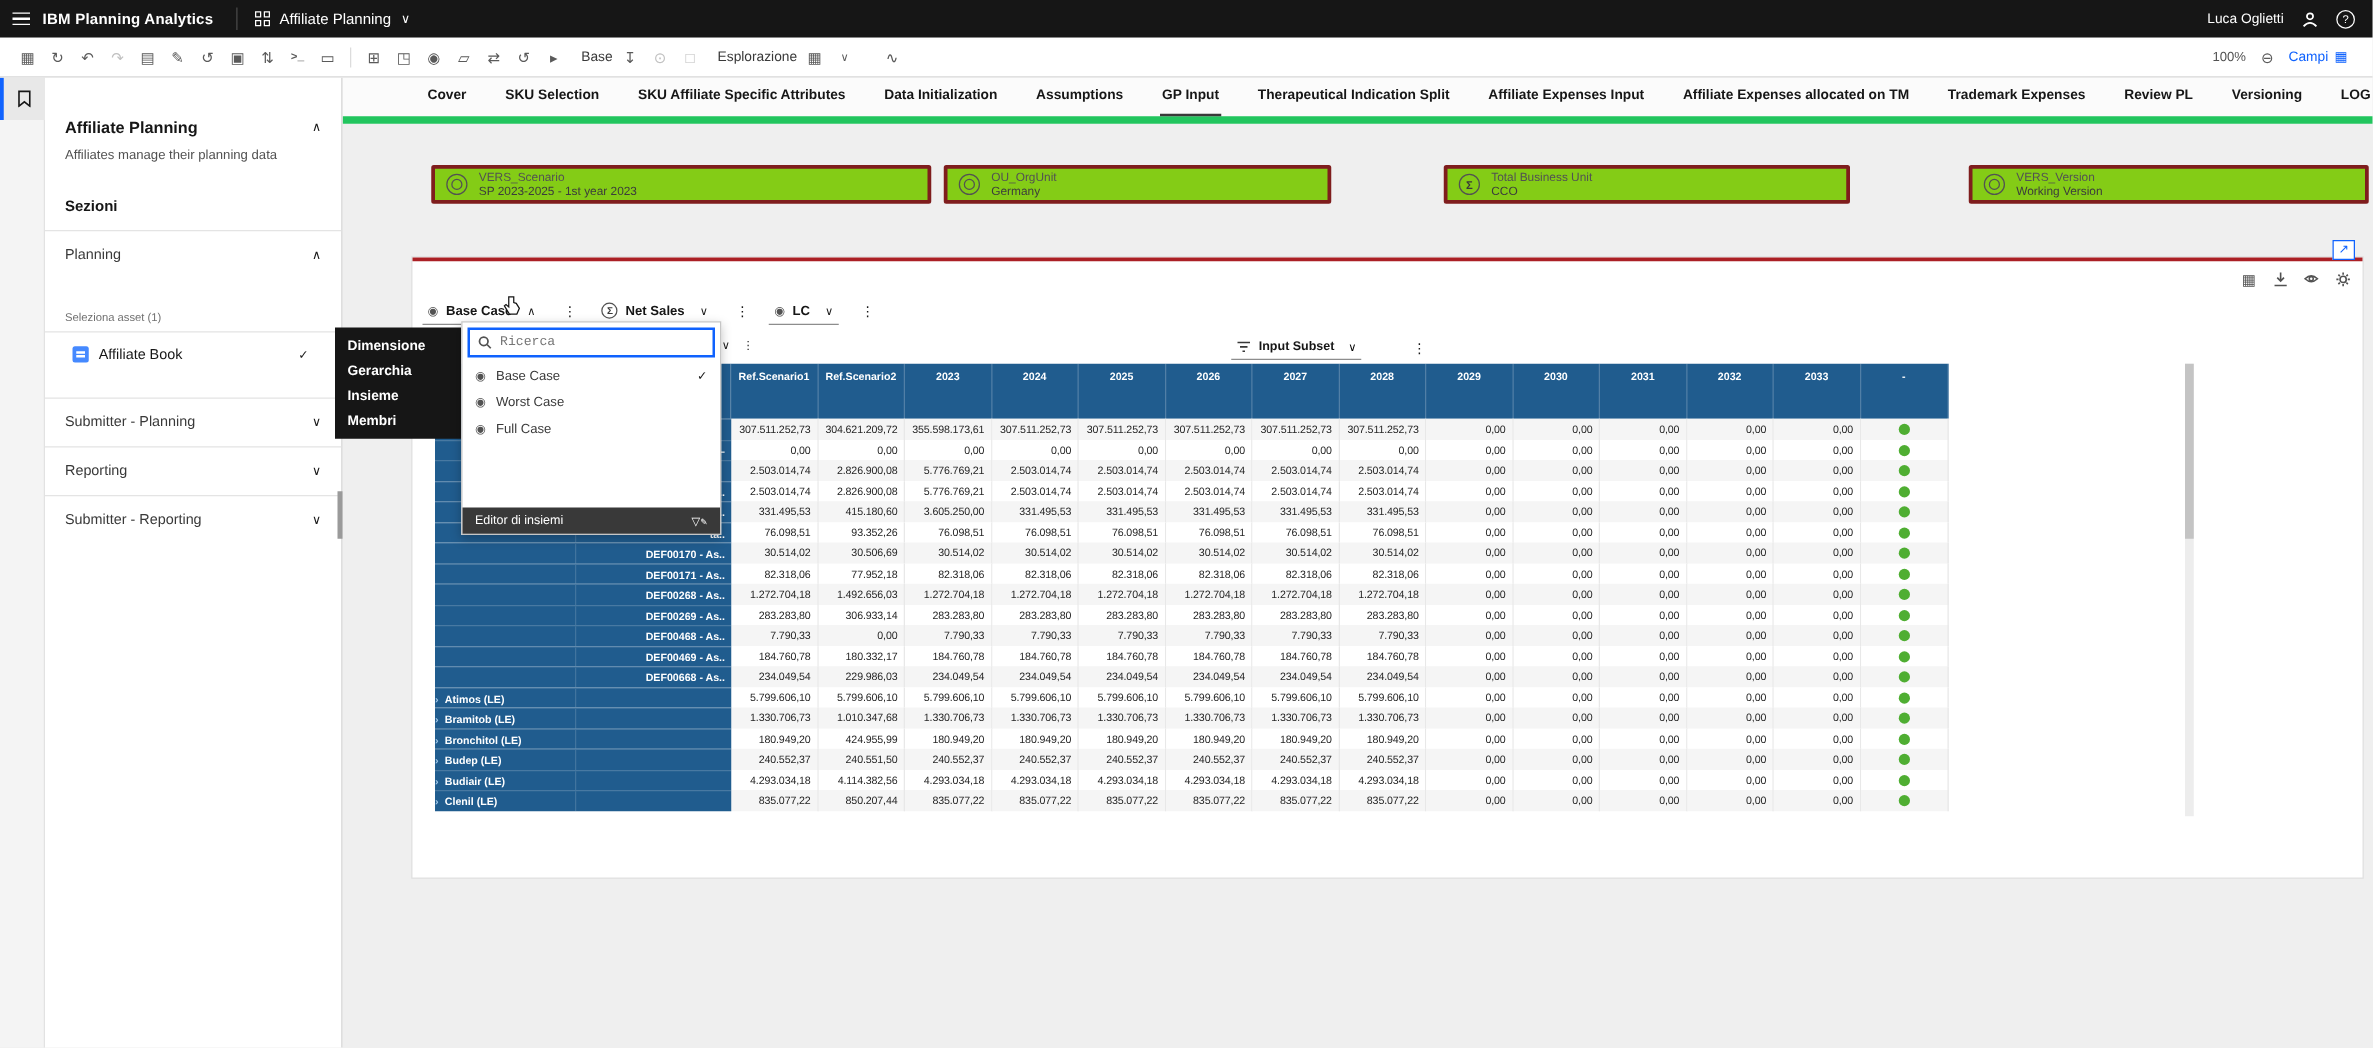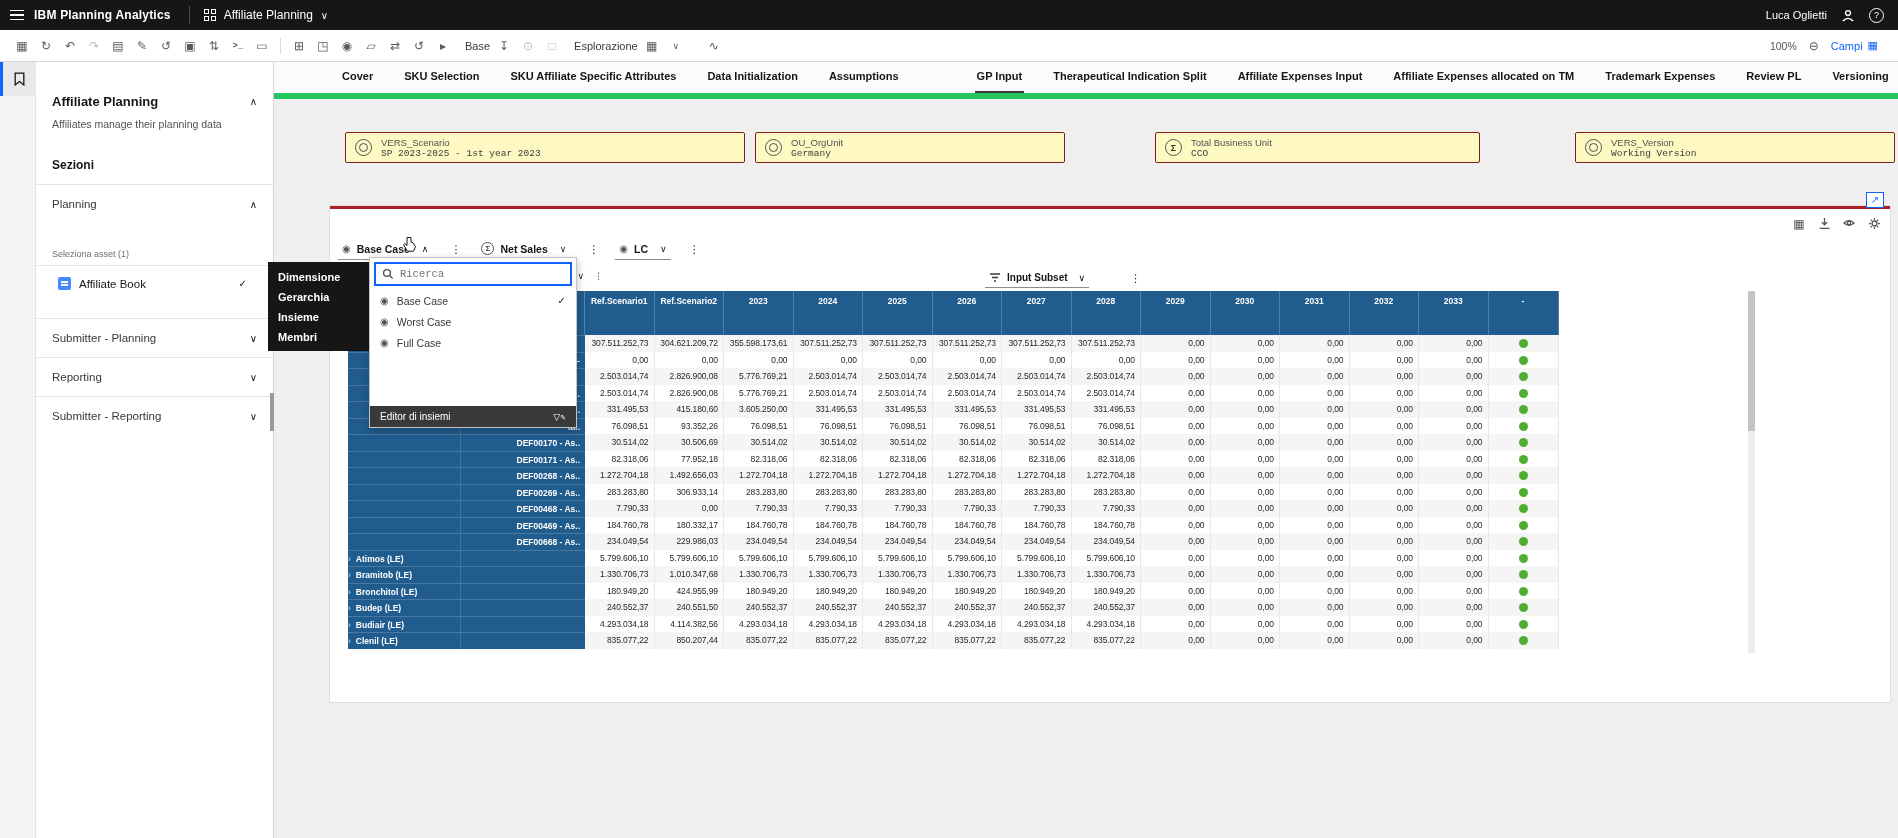--- a/index.html
+++ b/index.html
@@ -43,52 +43,52 @@
                background:#e8e8e8; border-left:3px solid #0f62fe; cursor:pointer; }
   .sidebar { position:absolute; left:36px; top:62px; width:238px; height:776px; background:#fff;
              border-right:1px solid #d4d4d4; z-index:10; }
   .sb-inner { padding:14px 16px 0 16px; }
   .sb-title-row { display:flex; align-items:center; justify-content:space-between; margin-top:18px; }
   .sb-title { font-size:13px; font-weight:700; color:#161616; }
   .sb-chev { font-size:10px; color:#161616; }
   .sb-sub { margin-top:9px; font-size:10.5px; color:#525252; }
   .sb-sezioni { margin-top:28px; font-size:12px; font-weight:700; color:#161616; }
   .sb-hr { height:1px; background:#e4e4e4; margin:12px -16px 0 -16px; }
-  .sb-row { display:flex; align-items:center; justify-content:space-between; padding:13px 0; cursor:pointer; }
+  .sb-row { display:flex; align-items:flex-start; justify-content:space-between; padding:13px 0; cursor:pointer; }
   .sb-row .lbl { font-size:11.5px; color:#393939; }
   .sb-caption { margin-top:26px; font-size:9px; color:#6f6f6f; }
   .asset-row { display:flex; align-items:center; gap:8px; padding:11px 0 12px 6px; cursor:pointer; }
   .asset-icon { width:13px; height:13px; background:#4589ff; border-radius:2px; position:relative; }
   .asset-icon::after { content:""; position:absolute; left:3px; top:4px; width:7px; height:1.5px;
                        background:#fff; box-shadow:0 3px 0 #fff; }
   .asset-lbl { font-size:11.5px; color:#161616; }
   .asset-check { margin-left:auto; margin-right:10px; font-size:10px; color:#161616; }
   .sb-scroll-thumb { position:absolute; left:270px; top:393px; width:4px; height:38px; background:#9a9a9a; z-index:12; }
 
   
   .content { position:absolute; left:274px; top:62px; width:1624px; height:776px; background:#efefef; }
   .tabbar { position:absolute; left:0; top:0; width:1624px; height:37px; background:#fbfbfb;
             border-bottom:6px solid #22c55e; display:flex; align-items:flex-end; gap:27px; padding:0 0 0 66px; }
   .tab { font-size:11px; font-weight:700; color:#161616; padding:10px 2px 9px 2px;
          border-bottom:2px solid transparent; white-space:nowrap; cursor:pointer; }
-  .tab.active { border-bottom-color:#393939;margin-left:47px; }
+  .tab.active { border-bottom-color:#393939; }
 
   
-  .card { position:absolute; top:70px; height:31px; background:#fef9c3; border:1px solid #7f1d1d;
+  .card { position:absolute; top:70px; height:31px; background:#84cc16; border:3px solid #7f1d1d;
           border-radius:2px; display:flex; align-items:center; gap:9px; padding-left:9px; cursor:pointer; }
   .card:nth-of-type(1) { left:71px;  width:400px; }
   .card:nth-of-type(2) { left:481px; width:310px; }
   .card:nth-of-type(3) { left:881px; width:325px; }
   .card:nth-of-type(4) { left:1301px; width:320px; }
   .card-ico { width:17px; height:17px; border:1.6px solid #525252; border-radius:50%; position:relative;
               display:flex; align-items:center; justify-content:center; flex:none; }
   .card-ico.bullseye::after { content:""; width:7px; height:7px; border:1.6px solid #525252; border-radius:50%; }
   .card-ico.sigma { font-size:9px; font-weight:700; color:#393939; }
   .card-txt .t { font-size:9.5px; color:#525252; line-height:11px; }
-  .card-txt .s { font-size:9.5px; color:#3c3c3c; line-height:11px;font-family:Liberation Mono, monospace; }
+  .card-txt .s { font-size:9.5px; color:#3c3c3c; line-height:11px; }
 
   
   .widget { position:absolute; left:56px; top:144px; width:1560px; height:496px; background:#fff;
             border-top:3px solid #ab2025; box-shadow:0 0 0 1px #e0e0e0; }
   .expand-btn { position:absolute; left:1592px; top:130px; width:18px; height:16px; background:#fff;
                 border:1px solid #0f62fe; color:#0f62fe; font-size:10px; line-height:14px; text-align:center;
                 cursor:pointer; z-index:6; }
   .wg-icons { position:absolute; right:8px; top:8px; display:flex; gap:9px; align-items:center; }
   .wg-icons .wgi { width:16px; height:16px; color:#525252; font-size:12px; text-align:center; cursor:pointer; }
   .wg-icons svg { stroke:#525252; fill:none; stroke-width:1.2; }

